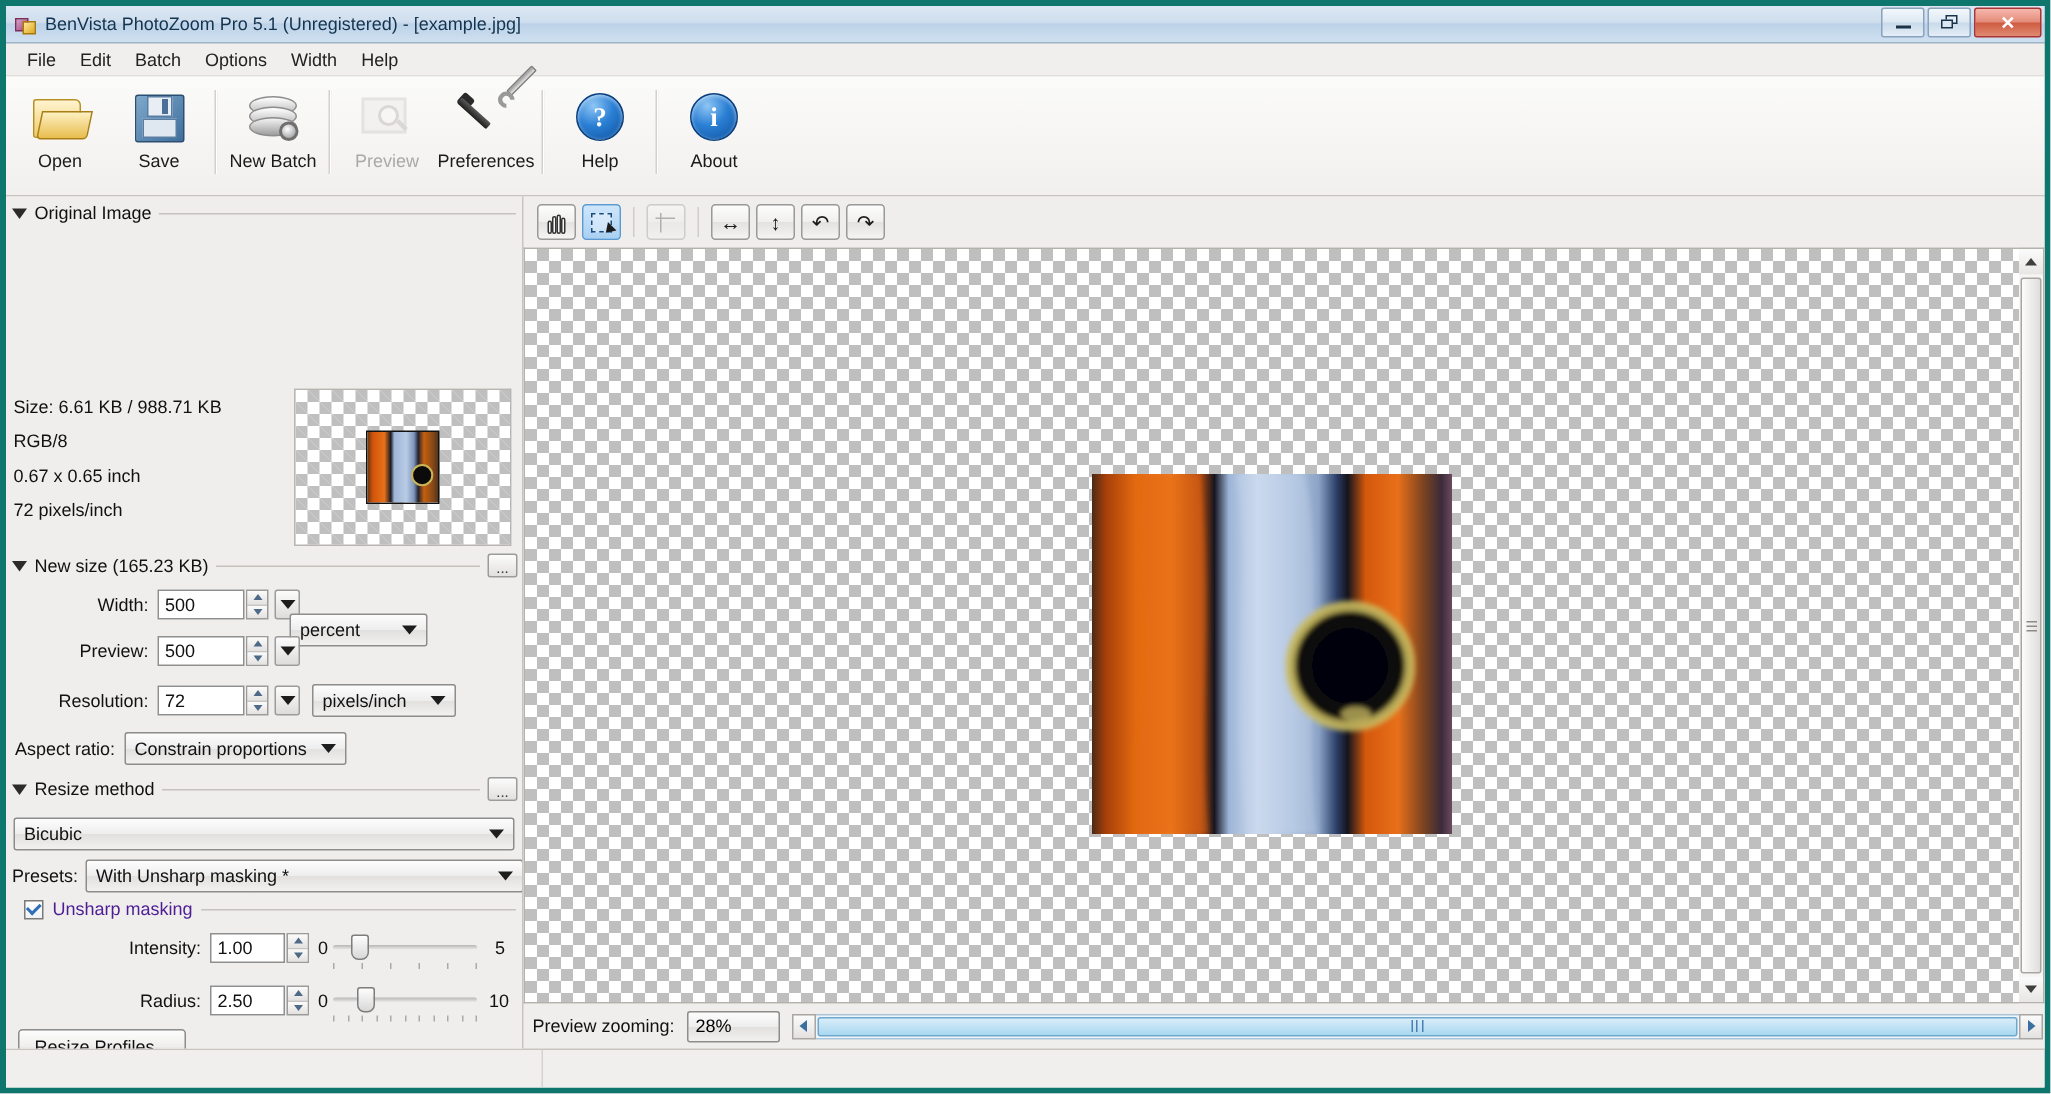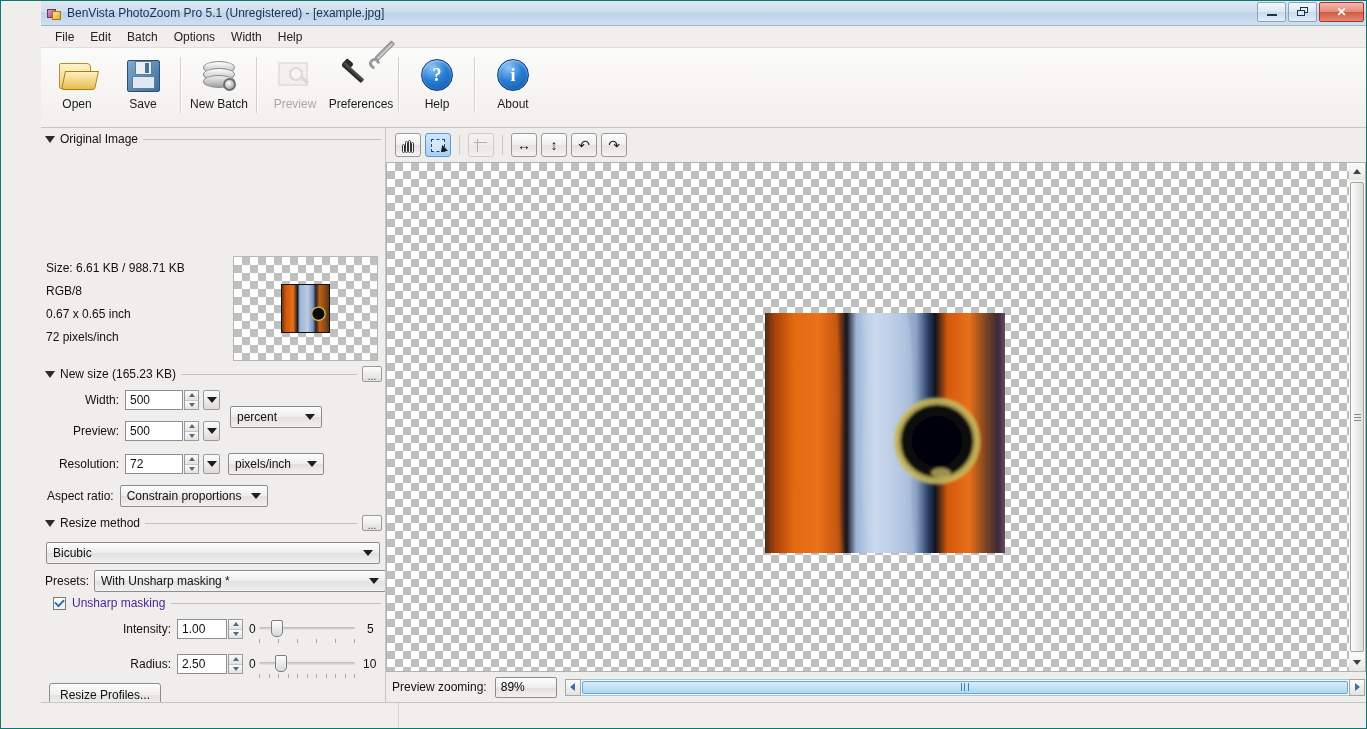--- a/index.html
+++ b/index.html
@@ -7,25 +7,24 @@
     width: 1367px; height: 729px;
     overflow: hidden;
     font-family: "Liberation Sans", sans-serif;
     font-size: 12px;
     background: #f0f0f0;
   }
   #app {
     position: relative;
     width: 1367px; height: 729px;
     background: #f0eeec;
-    border: 1px solid #0f766e;
+    border: 4px solid #0f766e;
     box-sizing: border-box;
     display: flex;
     flex-direction: column;
-    padding-left: 40px;
   }
 
   
   .titlebar {
     height: 24px;
     background: linear-gradient(to bottom, #dce7f2 0%, #cfdeee 45%, #bdd2e8 50%, #cfe0f0 100%);
     border-bottom: 1px solid #9fb4c8;
     display: flex; align-items: center;
     padding-left: 5px;
     position: relative;
@@ -283,21 +282,21 @@
   }
   .thumb-img {
     width: 49px; height: 49px;
     border: 1px solid #111;
     box-sizing: border-box;
   }
 
   
   .form-row {
     display: flex; align-items: center;
-    position: absolute; left: 0;
+    position: absolute; left: 17px;
   }
   .flabel {
     width: 78px; text-align: right;
     font-size: 12px; color: #111;
     margin-right: 6px;
   }
   .tinput {
     width: 58px; height: 20px;
     border: 1px solid #8f8f8f;
     background: #fff;
@@ -970,21 +969,21 @@
           </div>
           <div class="sb-arrow">
               <i class="tri-d"></i>
             </div>
         </div>
       </div>
 
       <div class="zoombar">
         <span class="zlabel">Preview zooming:</span>
         <span class="zcombo">
-          <span>89%</span>
+          <span>28%</span>
           <span class="cwedge"></span>
         </span>
         <span class="hscroll">
           <span class="hsb-arrow">
               <i class="tri-l"></i>
             </span>
           <span class="hsb-track">
             <span class="hsb-thumb">
               <span class="grip-h">
                   <i></i>

